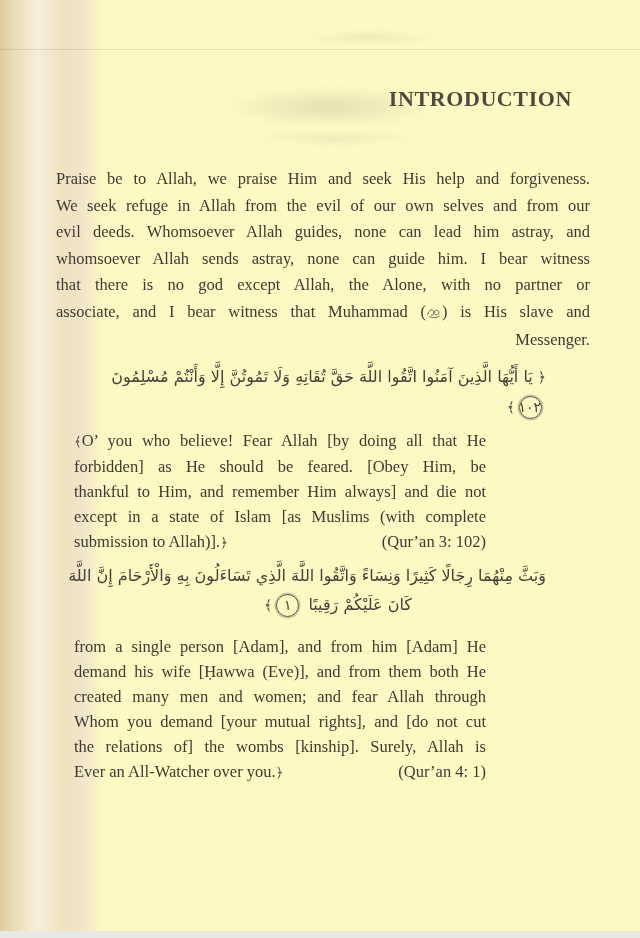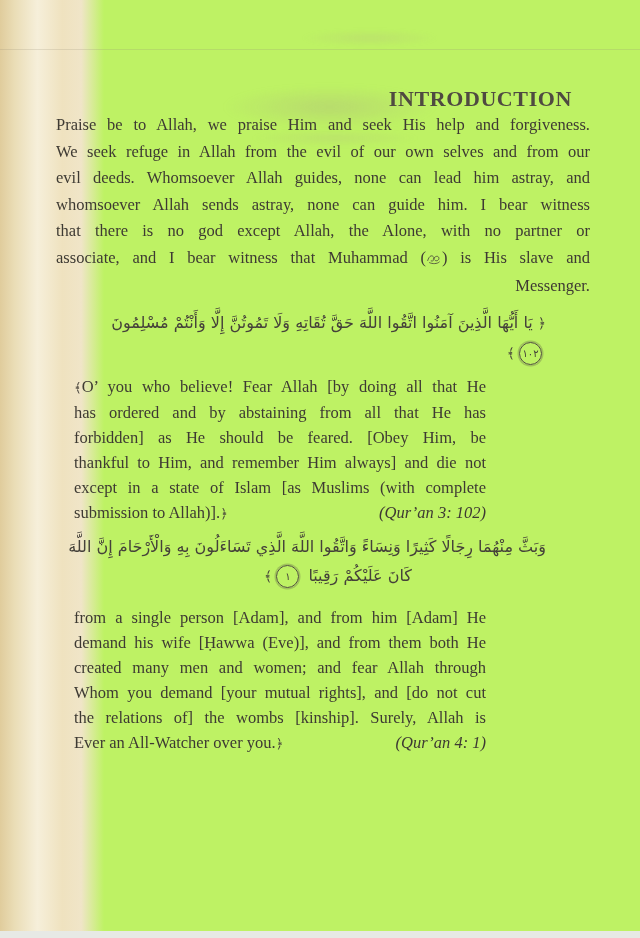--- a/index.html
+++ b/index.html
@@ -1,18 +1,18 @@
 <!DOCTYPE html>
 <html><head>
 <meta charset="utf-8">
 <style>
   html,body{margin:0;padding:0;}
   .canvas{
     position:relative;width:640px;height:938px;overflow:hidden;
-    background:#bef264;
+    background:#fef9c3;
     font-family:"Liberation Serif","DejaVu Serif",serif;
     color:#3e3a33;
   }
   
   .spine-shadow{
     position:absolute;left:0;top:0;bottom:0;width:104px;pointer-events:none;
     background:linear-gradient(90deg,#e0cc9c 0%,#eaddb6 14%,#f6efda 36%,#efe2bf 60%,#f0e5c8 78%,rgba(243,233,207,0) 100%);
   }
   .bed-strip{position:absolute;left:0;right:0;bottom:0;height:7px;background:#e7e9e5;}
   .crease-line{position:absolute;left:0;top:49px;width:100%;height:1px;background:rgba(150,142,118,.22);}
@@ -21,43 +21,43 @@
   .ghost2{position:absolute;left:300px;top:30px;width:140px;height:16px;border-radius:50%;
     background:radial-gradient(ellipse at center,rgba(180,168,140,.20),rgba(180,168,140,0) 70%);filter:blur(2px);}
   .ghost3{position:absolute;left:250px;top:130px;width:170px;height:16px;border-radius:50%;
     background:radial-gradient(ellipse at center,rgba(175,165,140,.18),rgba(175,165,140,0) 70%);filter:blur(2px);}
 
   .content{position:absolute;left:56px;right:50px;top:0;}
 
   .title{margin-top:86px;text-align:right;padding-right:18px;
     font-size:22px;line-height:26px;font-weight:bold;letter-spacing:.6px;color:#4f4a41;}
 
-  .para{font-size:16.5px;line-height:26.5px;}
+  .para{margin-top:54px;font-size:16.5px;line-height:26.5px;}
   .jline{text-align:justify;text-align-last:justify;}
   .plainline{text-align:right;}
 
   .arabic{direction:rtl;font-family:"DejaVu Sans",sans-serif;
     font-size:16px;line-height:29px;color:#45413a;text-align:right;}
   .arabic .aline{white-space:nowrap;}
   .ar1{margin-top:8px;padding:0 44px 0 10px;}
   .ar1 .marker-line{padding-left:40px;}
   .marker-line{white-space:nowrap;}
   .ar2{margin-top:6px;padding:0 44px 0 0;}
   .ar2 .centered{text-align:center;padding-right:0;padding-left:74px;white-space:nowrap;}
   .ayah-circle{display:inline-block;width:21px;height:21px;border:1px solid #514c43;border-radius:50%;
-    box-shadow:0 0 0 1.5px rgba(81,76,67,.28);font-size:10px;line-height:21px;text-align:center;
+    box-shadow:0 0 0 1.5px rgba(81,76,67,.28);font-size:14px;line-height:21px;text-align:center;
     vertical-align:middle;margin:0 4px;}
   .qmark{font-family:"DejaVu Sans",sans-serif;font-size:13px;color:#45413a;}
   .vmark{font-family:"DejaVu Sans",sans-serif;font-size:14px;}
 
   .trans{margin-left:18px;width:412px;font-size:16.5px;line-height:25px;}
   .t1{margin-top:6px;}
   .t2{margin-top:14px;}
   .trans .lastline{display:flex;justify-content:space-between;align-items:baseline;text-align:right;text-align-last:auto;}
-  .citation{font-style:italic;}
+  .citation{}
   .pbuh{display:inline-block;vertical-align:-2px;}
 </style>
 </head>
 <body>
 
 <div class="canvas">
   <div class="spine-shadow"></div>
   <div class="crease-line"></div>
   <div class="ghost1"></div>
   <div class="ghost2"></div>
@@ -83,21 +83,20 @@
       <div class="plainline">Messenger.</div>
     </div>
 
     <div class="arabic ar1">
       <div class="aline"><span class="vmark">﴿</span> <span>يَا أَيُّهَا الَّذِينَ آمَنُوا اتَّقُوا اللَّهَ حَقَّ تُقَاتِهِ وَلَا تَمُوتُنَّ إِلَّا وَأَنْتُمْ مُسْلِمُونَ</span></div>
       <div class="marker-line"><span class="ayah-circle">١٠٢</span><span class="vmark">﴾</span></div>
     </div>
 
     <div class="trans t1">
       <div class="jline"><span class="qmark">﴾</span><span>O’ you who believe! Fear Allah [by doing all that He</span></div>
-      <div class="jline">has ordered and by abstaining from all that He has</div>
       <div class="jline">forbidden] as He should be feared. [Obey Him, be</div>
       <div class="jline">thankful to Him, and remember Him always] and die not</div>
       <div class="jline">except in a state of Islam [as Muslims (with complete</div>
       <div class="lastline">
         <span><span>submission to Allah)].</span><span class="qmark">﴿</span></span>
         <span class="citation">(Qur’an 3: 102)</span>
       </div>
     </div>
 
     <div class="arabic ar2">

